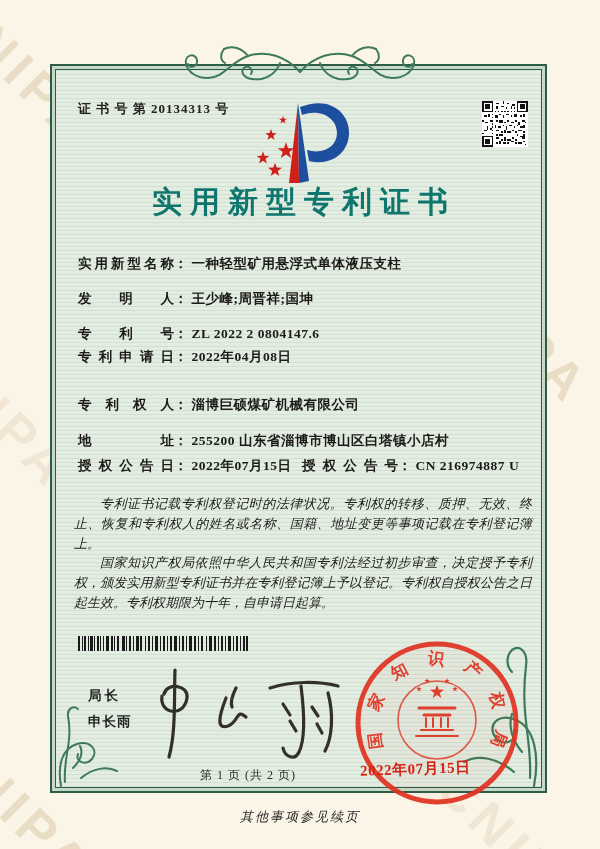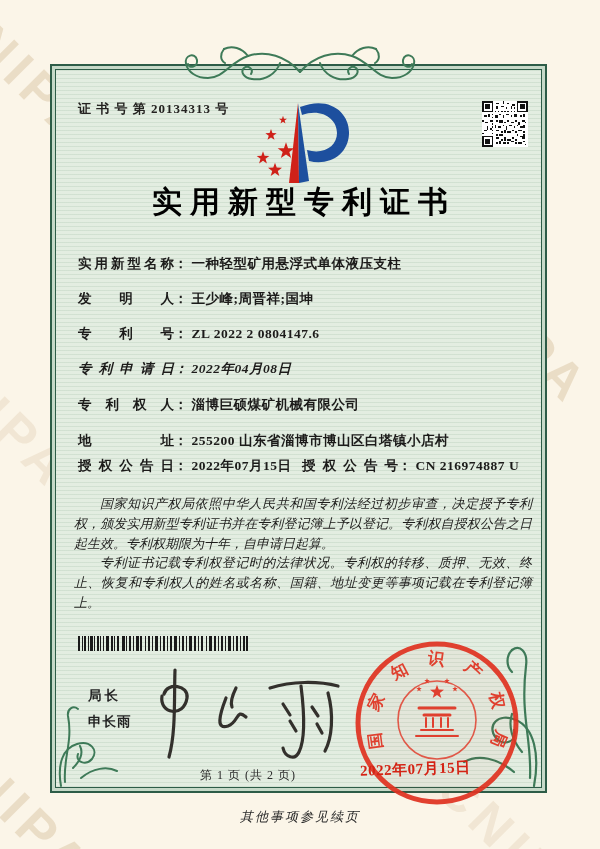--- a/index.html
+++ b/index.html
@@ -33,21 +33,21 @@
   .orn{position:absolute;z-index:3;}
   
   .cert-no{
     position:absolute;z-index:4;left:78px;top:100px;
     font-size:13px;font-weight:600;color:#242220;letter-spacing:1px;
   }
   .qr{position:absolute;z-index:4;left:482px;top:101px;width:46px;height:46px;}
   .logo{position:absolute;z-index:4;left:242px;top:101px;width:120px;height:88px;}
   .title{
     position:absolute;z-index:4;left:0;top:182px;width:600px;
-    text-align:center;font-size:30px;font-weight:bold;color:#000000;
+    text-align:center;font-size:30px;font-weight:bold;color:#0f766e;
     letter-spacing:8px;padding-left:8px;box-sizing:border-box;
   }
   .field-row{position:absolute;z-index:4;left:78px;width:460px;font-size:13.5px;font-weight:600;color:#1c1b1a;}
   .flabel{display:inline-block;width:96px;text-align:justify;text-align-last:justify;vertical-align:bottom;}
   .fcolon{margin-right:4px;}
   .fvalue{letter-spacing:0.5px;}
   .grant-right{position:absolute;left:224px;top:0;white-space:nowrap;}
   .paras{
     position:absolute;z-index:4;left:74px;top:494px;width:458px;
     font-size:13px;line-height:1.52;font-style:italic;color:#1d1c1b;
@@ -253,40 +253,40 @@
 
   <div class="field-row" style="top:255px;">
     <span class="flabel">实用新型名称</span><span class="fcolon">：</span><span class="fvalue">一种轻型矿用悬浮式单体液压支柱</span>
   </div>
   <div class="field-row" style="top:290px;">
     <span class="flabel">发明人</span><span class="fcolon">：</span><span class="fvalue">王少峰;周晋祥;国坤</span>
   </div>
   <div class="field-row" style="top:325px;">
     <span class="flabel">专利号</span><span class="fcolon">：</span><span class="fvalue">ZL 2022 2 0804147.6</span>
   </div>
-  <div class="field-row" style="top:360px;font-style:italic;">
+  <div class="field-row" style="top:348px;">
     <span class="flabel">专利申请日</span><span class="fcolon">：</span><span class="fvalue">2022年04月08日</span>
   </div>
   <div class="field-row" style="top:396px;">
     <span class="flabel">专利权人</span><span class="fcolon">：</span><span class="fvalue">淄博巨硕煤矿机械有限公司</span>
   </div>
   <div class="field-row" style="top:432px;">
     <span class="flabel">地址</span><span class="fcolon">：</span><span class="fvalue">255200 山东省淄博市博山区白塔镇小店村</span>
   </div>
 
   <div class="field-row" style="top:457px;">
     <span class="flabel">授权公告日</span><span class="fcolon">：</span><span class="fvalue">2022年07月15日</span>
     <span class="grant-right">
       <span class="flabel">授权公告号</span><span class="fcolon">：</span><span class="fvalue">CN 216974887 U</span>
     </span>
   </div>
 
   <div class="paras">
+    <p>专利证书记载专利权登记时的法律状况。专利权的转移、质押、无效、终止、恢复和专利权人的姓名或名称、国籍、地址变更等事项记载在专利登记簿上。</p>
     <p>国家知识产权局依照中华人民共和国专利法经过初步审查，决定授予专利权，颁发实用新型专利证书并在专利登记簿上予以登记。专利权自授权公告之日起生效。专利权期限为十年，自申请日起算。</p>
-    <p>专利证书记载专利权登记时的法律状况。专利权的转移、质押、无效、终止、恢复和专利权人的姓名或名称、国籍、地址变更等事项记载在专利登记簿上。</p>
   </div>
 
   <svg class="barcode" viewBox="0 0 168 15" preserveAspectRatio="none" shape-rendering="crispEdges">
     <path fill="#1a1a1a" d="M0 0h2v15h-2zM4 0h1v15h-1zM6 0h2v15h-2zM10 0h1v15h-1zM12 0h3v15h-3zM16 0h1v15h-1zM19 0h2v15h-2zM22 0h1v15h-1zM25 0h1v15h-1zM28 0h3v15h-3zM33 0h2v15h-2zM36 0h1v15h-1zM39 0h2v15h-2zM43 0h3v15h-3zM47 0h1v15h-1zM50 0h2v15h-2zM54 0h1v15h-1zM57 0h3v15h-3zM61 0h2v15h-2zM66 0h1v15h-1zM69 0h2v15h-2zM73 0h1v15h-1zM76 0h3v15h-3zM81 0h1v15h-1zM84 0h2v15h-2zM88 0h1v15h-1zM91 0h2v15h-2zM95 0h3v15h-3zM100 0h1v15h-1zM103 0h2v15h-2zM107 0h1v15h-1zM110 0h3v15h-3zM115 0h2v15h-2zM119 0h1v15h-1zM122 0h2v15h-2zM126 0h1v15h-1zM129 0h3v15h-3zM134 0h2v15h-2zM138 0h1v15h-1zM141 0h2v15h-2zM145 0h1v15h-1zM148 0h3v15h-3zM153 0h1v15h-1zM156 0h2v15h-2zM160 0h1v15h-1zM163 0h2v15h-2zM166 0h2v15h-2z"></path>
   </svg>
 
   <div class="signer-title">局长</div>
   <div class="signer-name">申长雨</div>
 
   <svg class="signature" viewBox="0 0 230 105">

